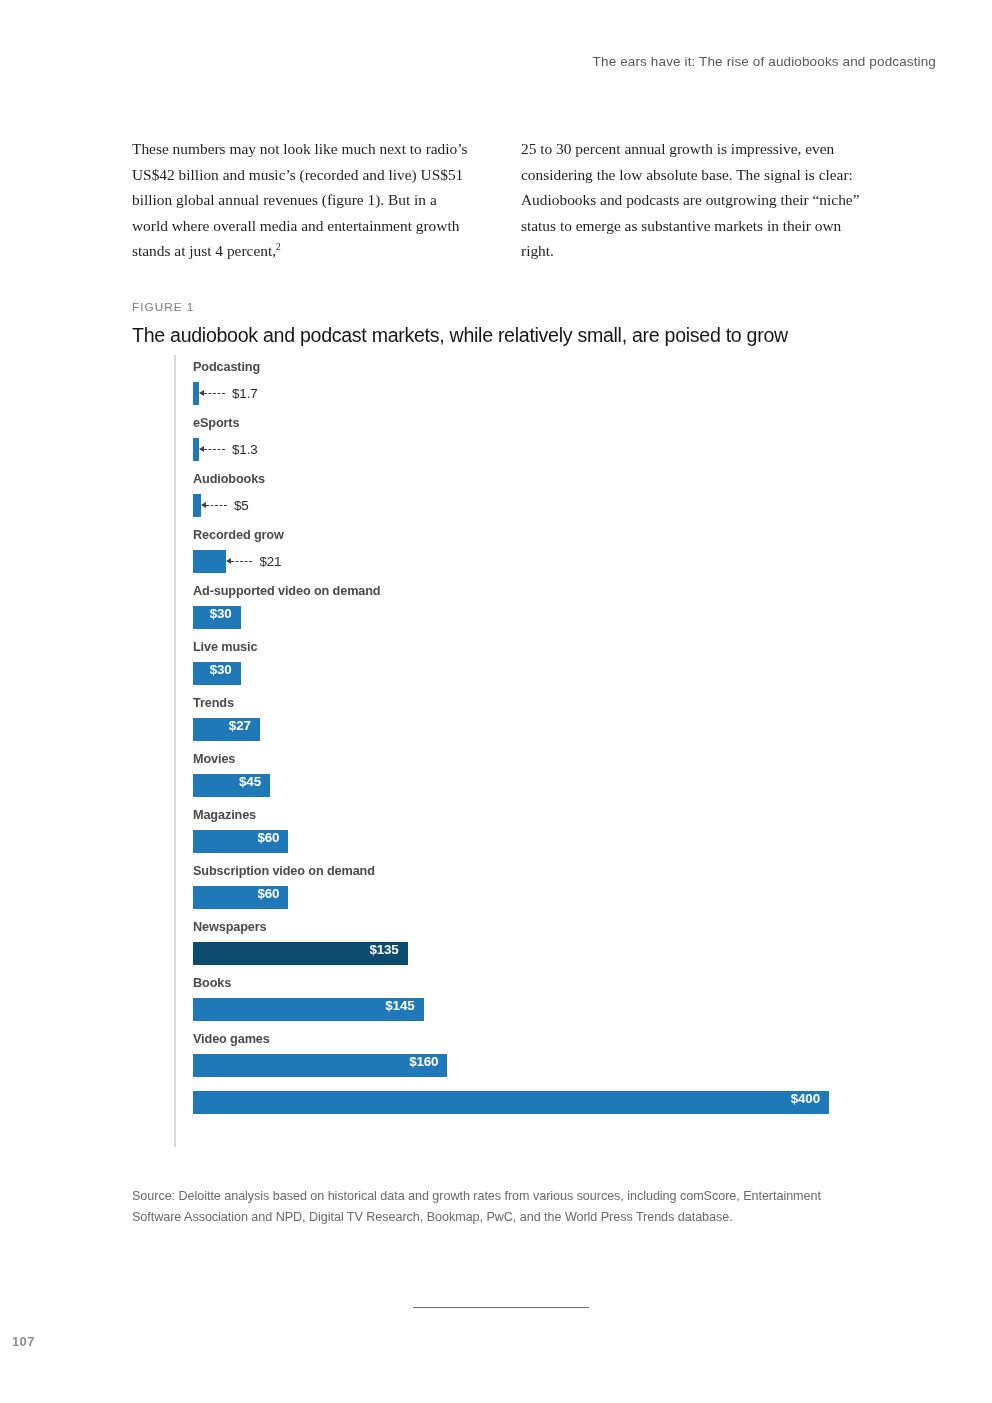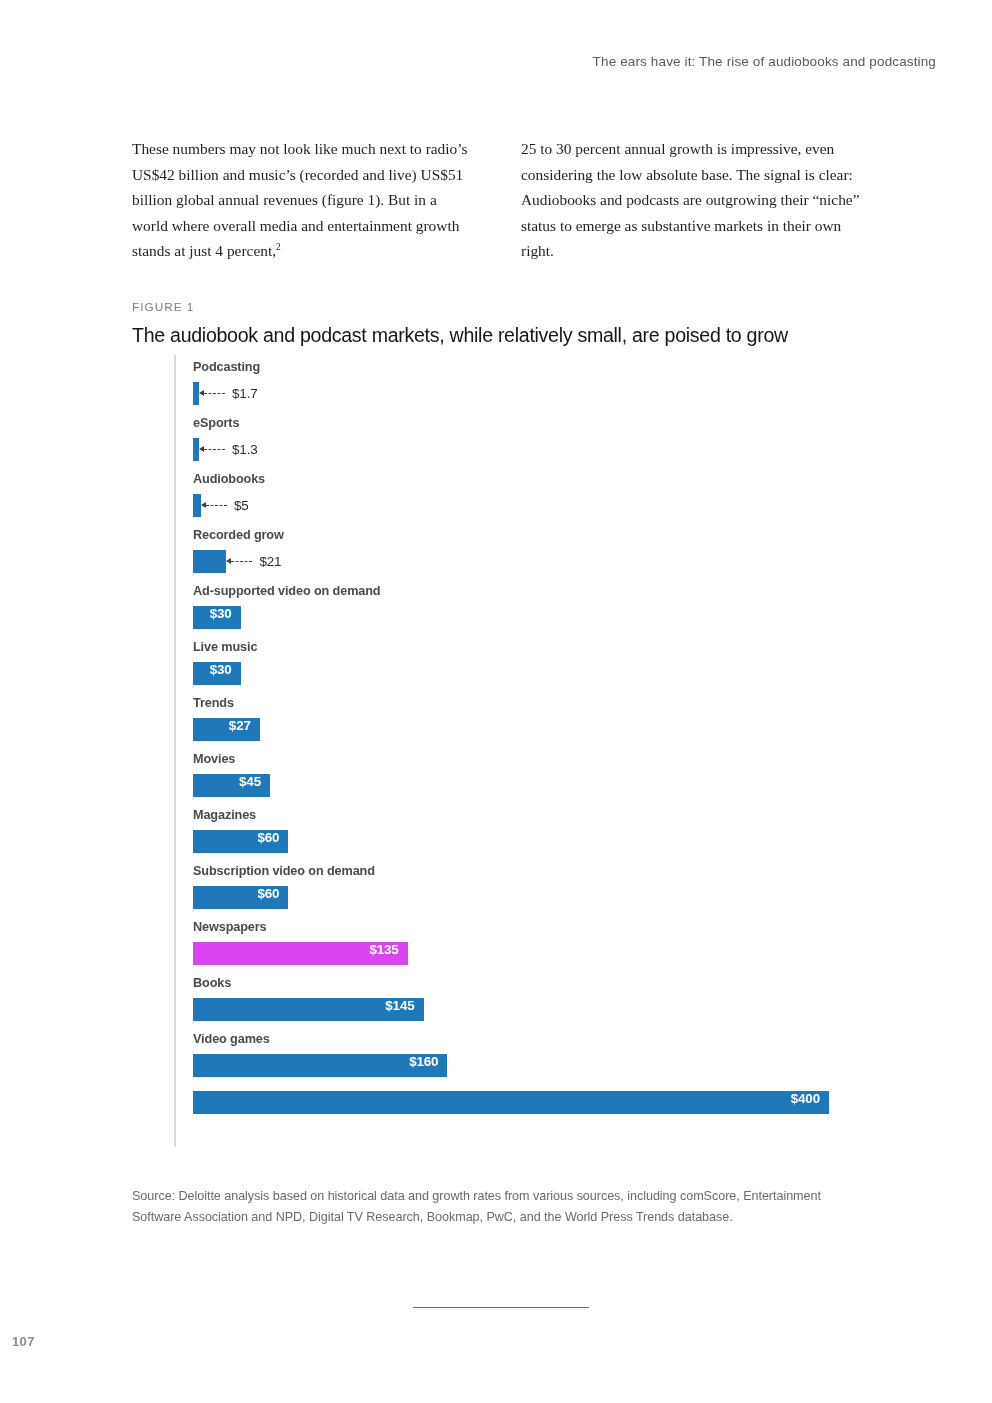--- a/index.html
+++ b/index.html
@@ -297,21 +297,21 @@
         <div class="bar-label">Subscription video on demand</div>
         <div class="bar-track">
           <div class="bar" style="width: 95.4px; background: rgb(31, 121, 184);">
             <span class="bar-value-inside">$60</span>
           </div>
         </div>
       </div>
       <div class="bar-row">
         <div class="bar-label">Newspapers</div>
         <div class="bar-track">
-          <div class="bar" style="width: 214.65px; background: #d946ef;">
+          <div class="bar" style="width: 214.65px; background: #0c4a6e;">
             <span class="bar-value-inside">$135</span>
           </div>
         </div>
       </div>
       <div class="bar-row">
         <div class="bar-label">Books</div>
         <div class="bar-track">
           <div class="bar" style="width: 230.55px; background: rgb(31, 121, 184);">
             <span class="bar-value-inside">$145</span>
           </div>

